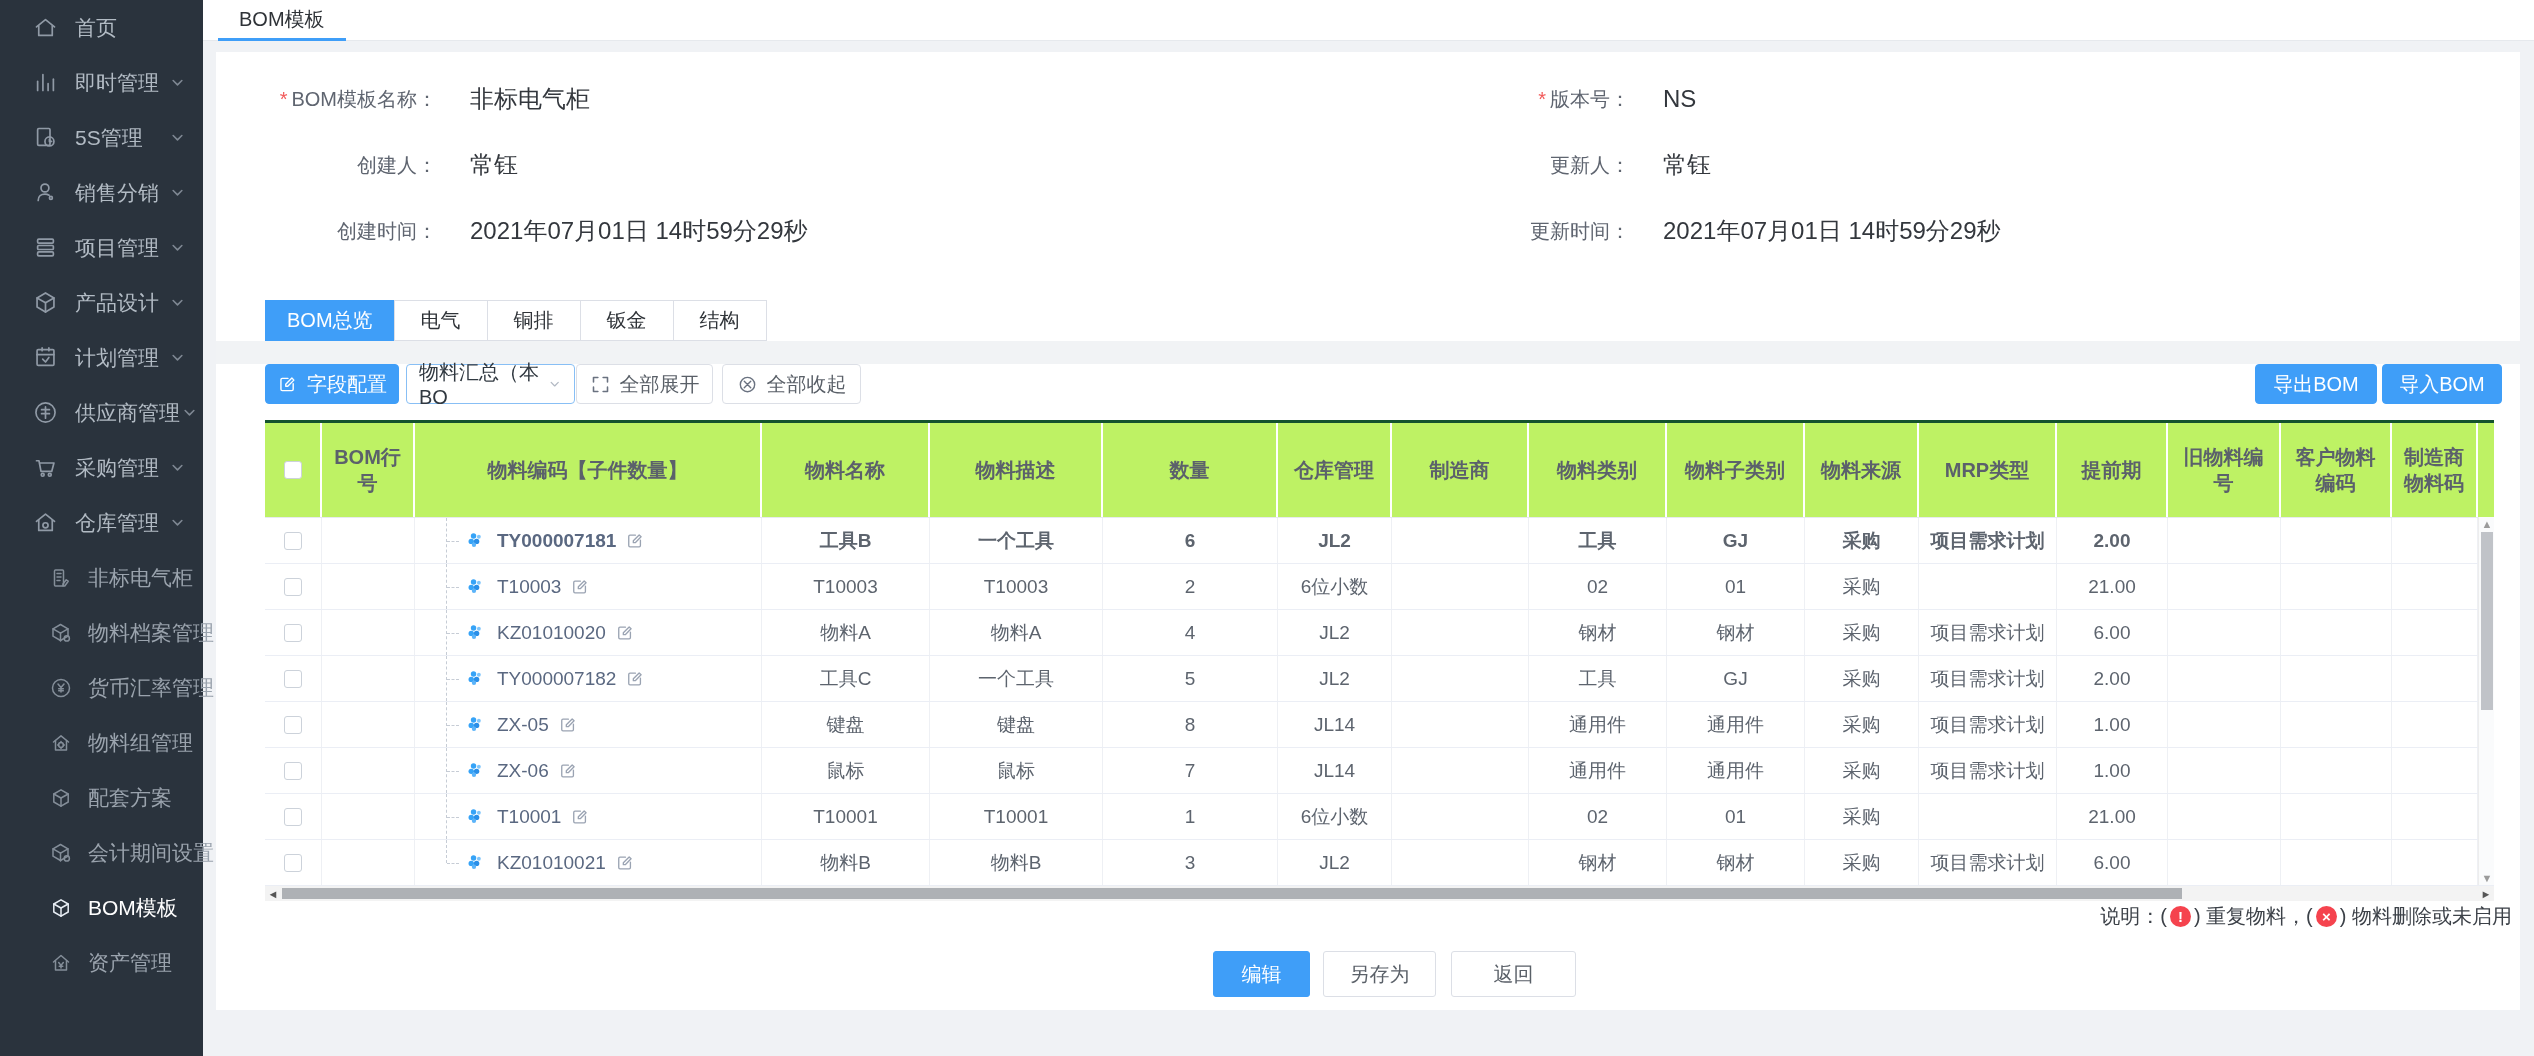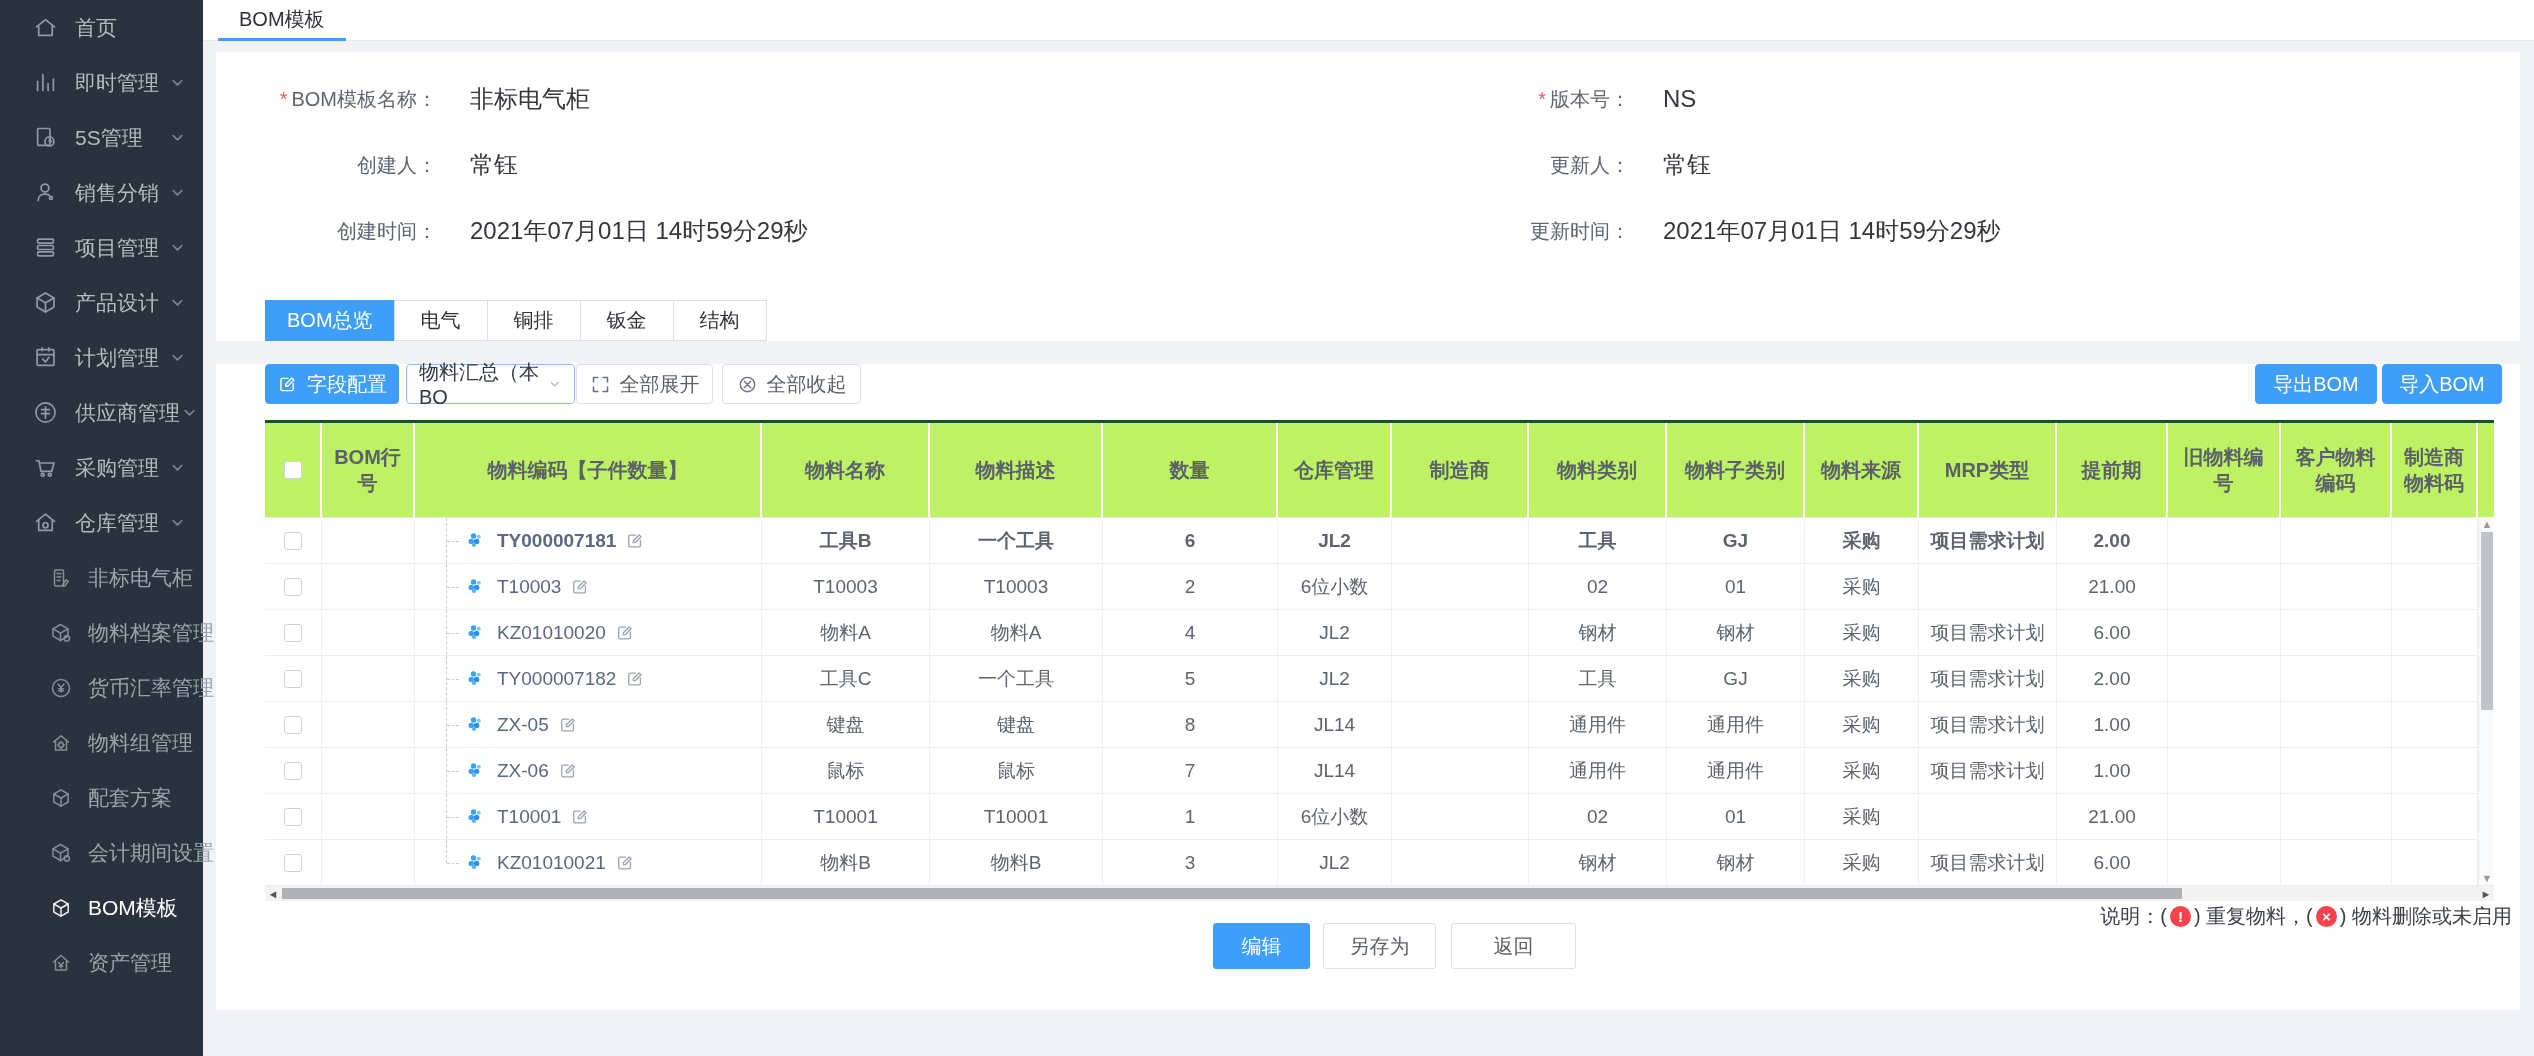--- a/index.html
+++ b/index.html
@@ -92,21 +92,21 @@
   .vscroll .vthumb { position:absolute; left:2px; top:15px; width:12px; height:178px; background:#c0c3c8; }
   .hscroll { position:relative; width:2229px; height:15px; background:#f3f3f3; margin-top:0; }
   .hscroll .arr { position:absolute; top:0; width:16px; height:15px; display:flex; align-items:center; justify-content:center; font-size:11px; color:#555; }
   .hscroll .arr.left { left:0; }
   .hscroll .arr.right { right:0; }
   .hscroll .hthumb { position:absolute; left:17px; top:2px; width:1900px; height:11px; background:#aeb1b5; }
 
   
   .note { position:absolute; right:8px; top:850px; height:28px; display:flex; align-items:center; font-size:20px; color:#3c4148; }
   .badge { width:21px; height:21px; border-radius:50%; background:#f5434e; color:#fff; display:inline-flex; align-items:center; justify-content:center; font-size:15px; font-weight:bold; margin:0 3px; }
-  .footer-btns { position:absolute; left:997px; top:871px; display:flex; }
+  .footer-btns { position:absolute; left:997px; top:899px; display:flex; }
   .fbtn { height:46px; display:flex; align-items:center; justify-content:center; font-size:20px; border-radius:3px; cursor:pointer; }
   .fbtn.primary { width:97px; background:#3f9ef8; color:#fff; border:1px solid #3f9ef8; }
   .fbtn.plain { background:#fff; border:1px solid #dcdfe6; color:#5a6068; }
   .fbtn.saveas { width:113px; margin-left:13px; }
   .fbtn.back { width:125px; margin-left:15px; }
 </style>
 </head>
 <body>
 
 <aside class="sidebar" id="sidebar">

